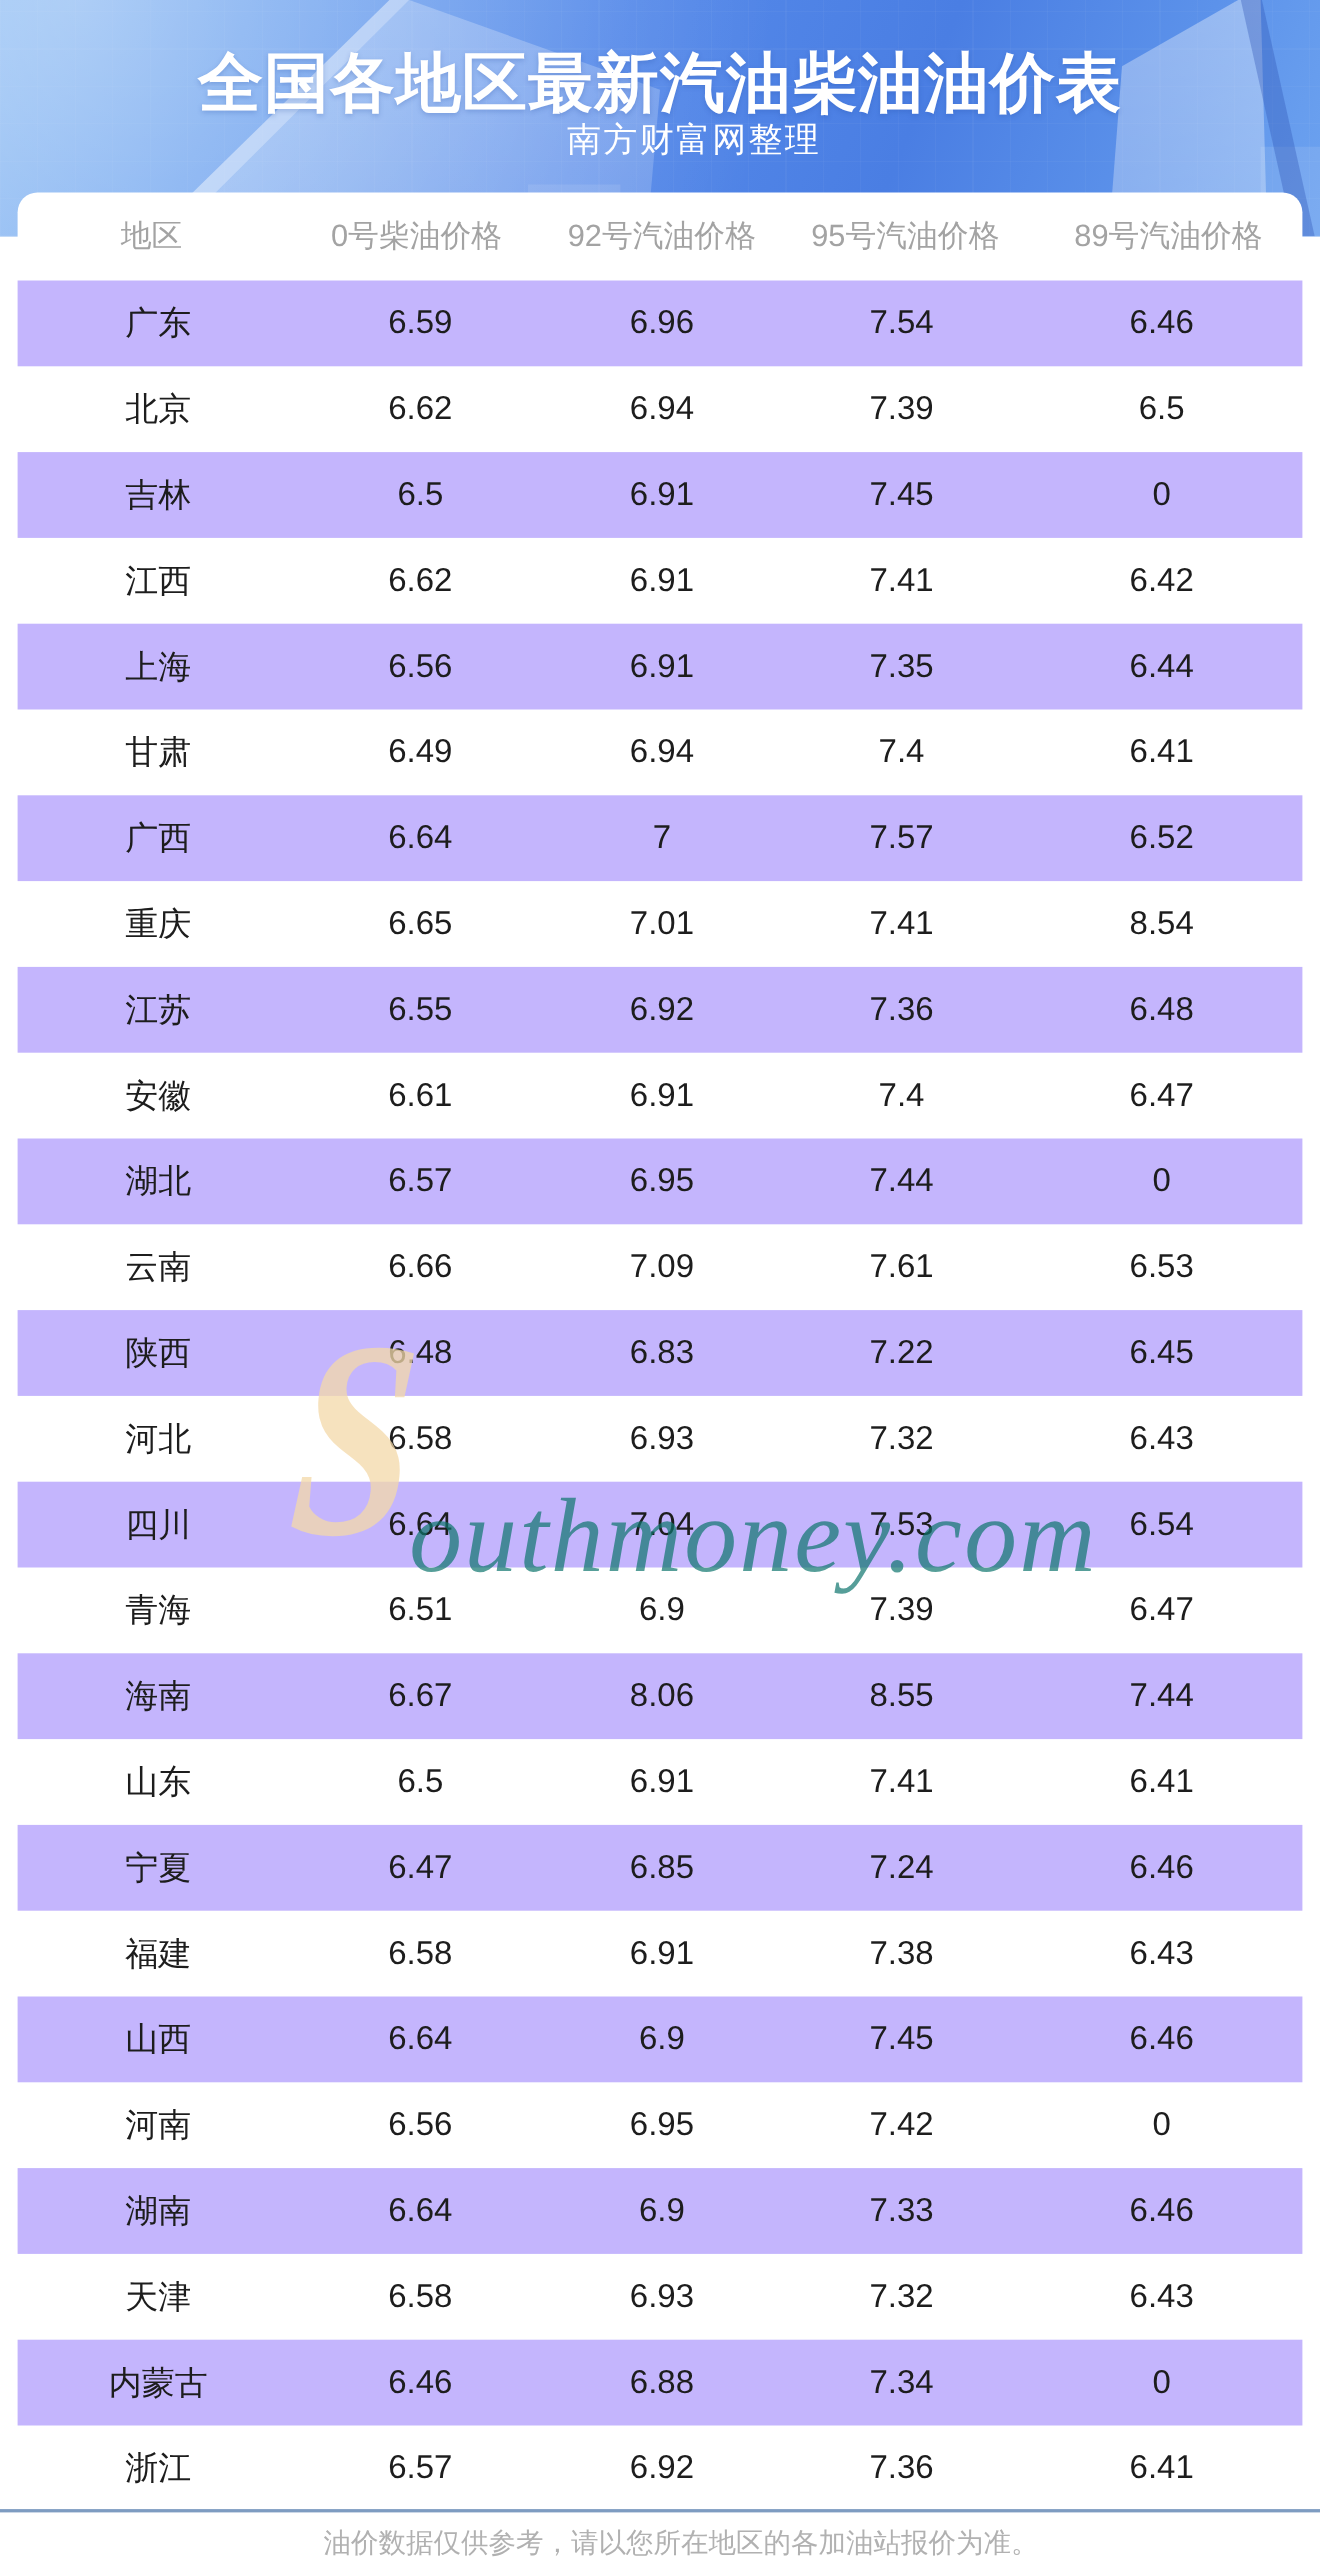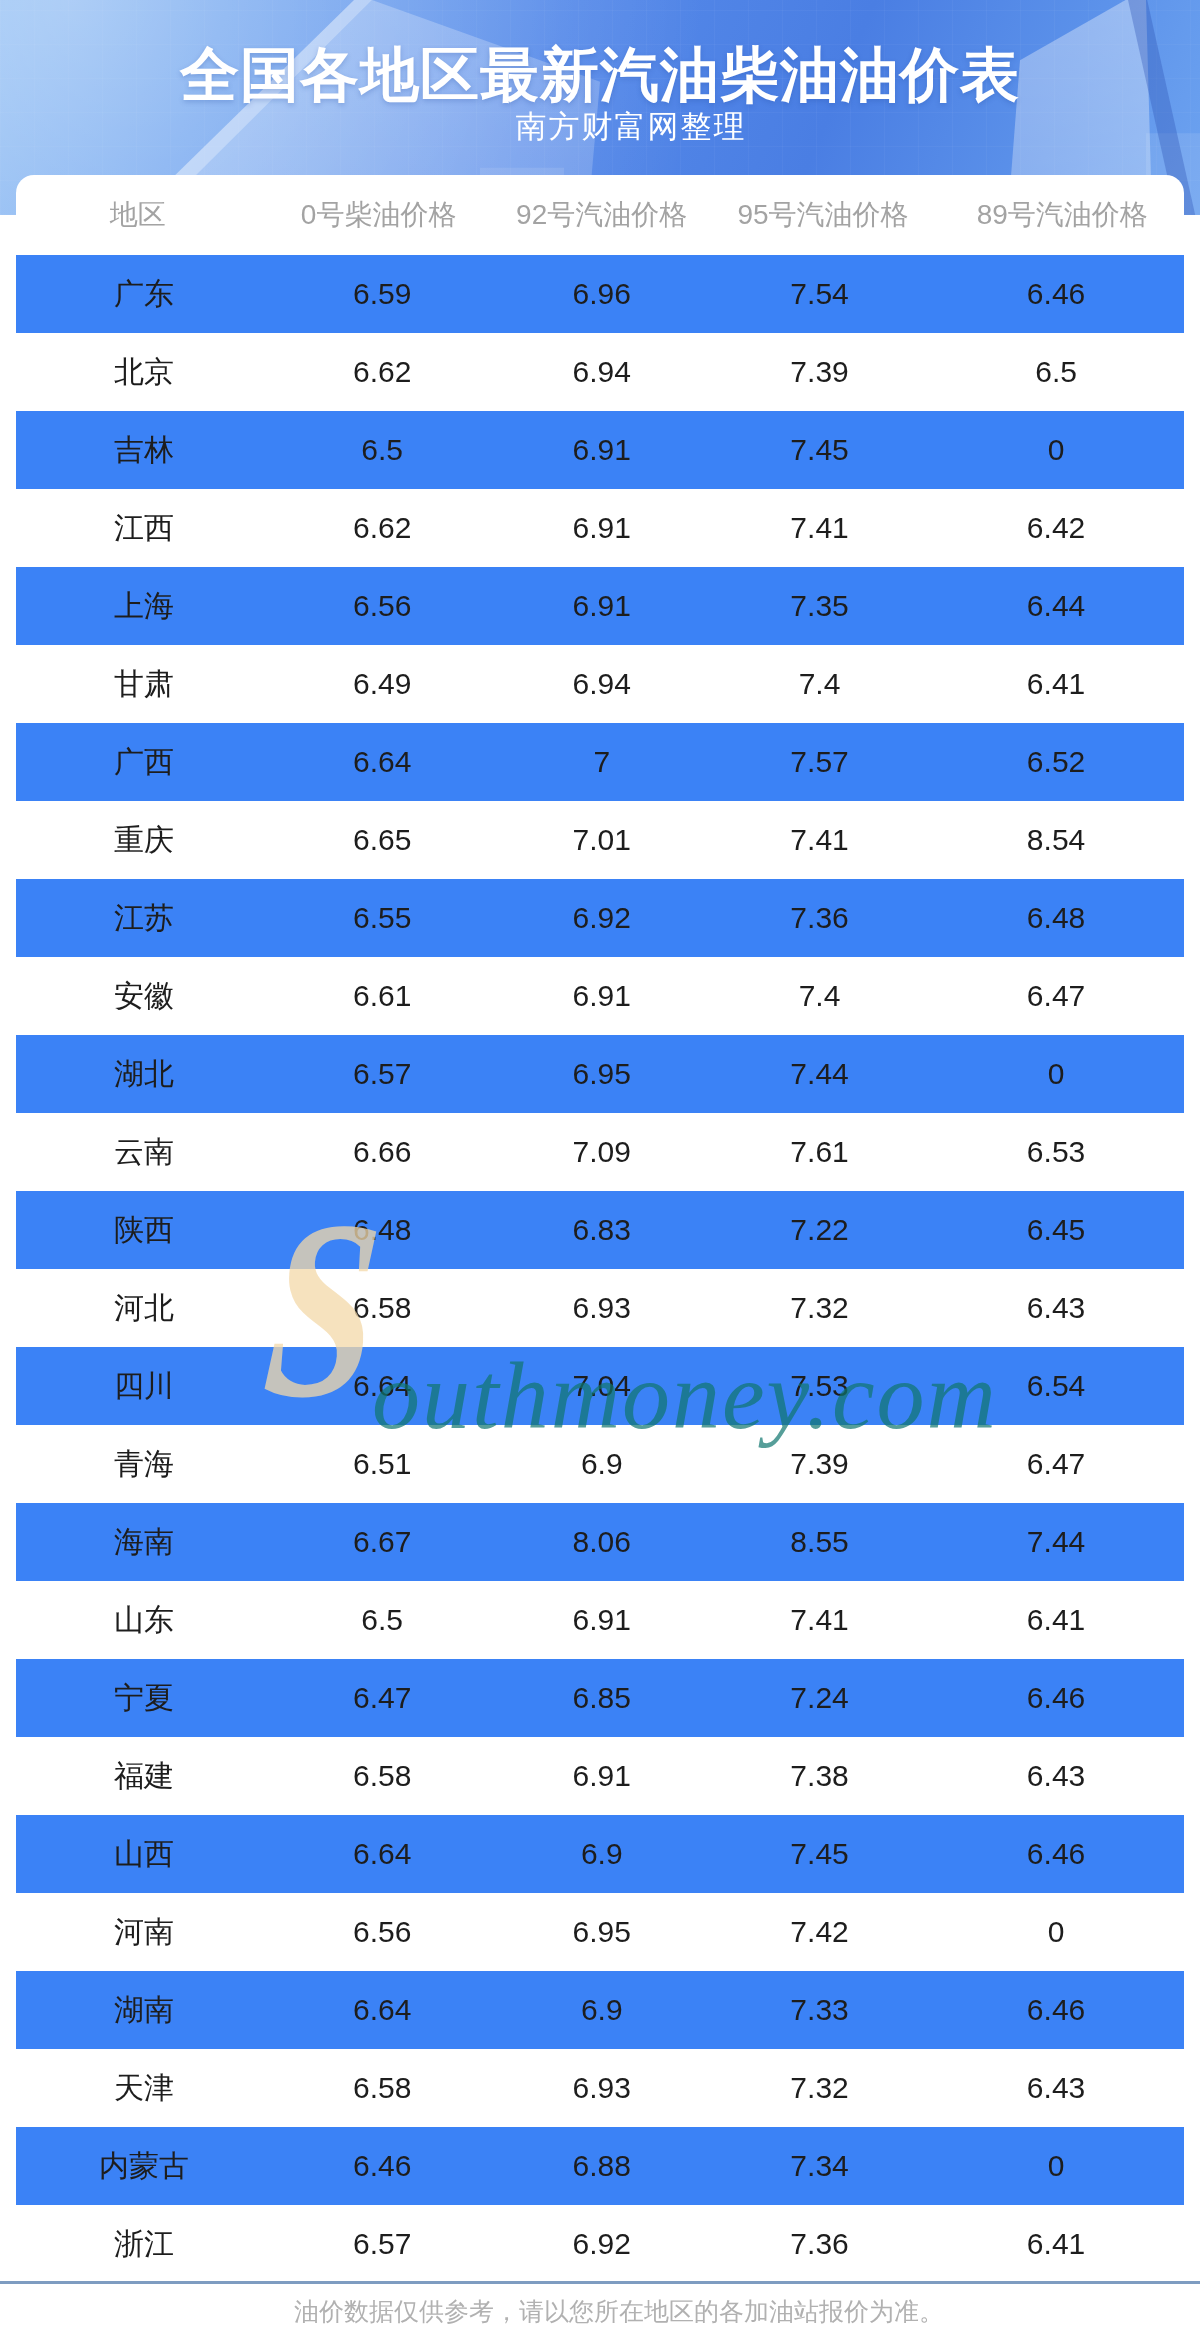--- a/index.html
+++ b/index.html
@@ -69,21 +69,21 @@
     z-index:2;
   }
   .thead{
     height:80px;display:flex;align-items:center;
     color:#a3a3a3;font-size:28px;gap:14px;
   }
   .row{
     height:78px;display:flex;align-items:center;
     color:#1d1d1d;font-size:30px;
   }
-  .row.alt{background:#3b82f6;}
+  .row.alt{background:#c4b5fd;}
   .cell{text-align:center;}
   .c0{width:21.9%;}
   .c1{width:18.9%;}
   .c2{width:18.7%;}
   .c3{width:18.6%;}
   .c4{width:21.9%;}
   
   .watermark{position:absolute;left:0;top:0;width:1200px;height:2330px;pointer-events:none;z-index:3;}
   .wm-initial{
     position:absolute;left:252px;top:1182px;

